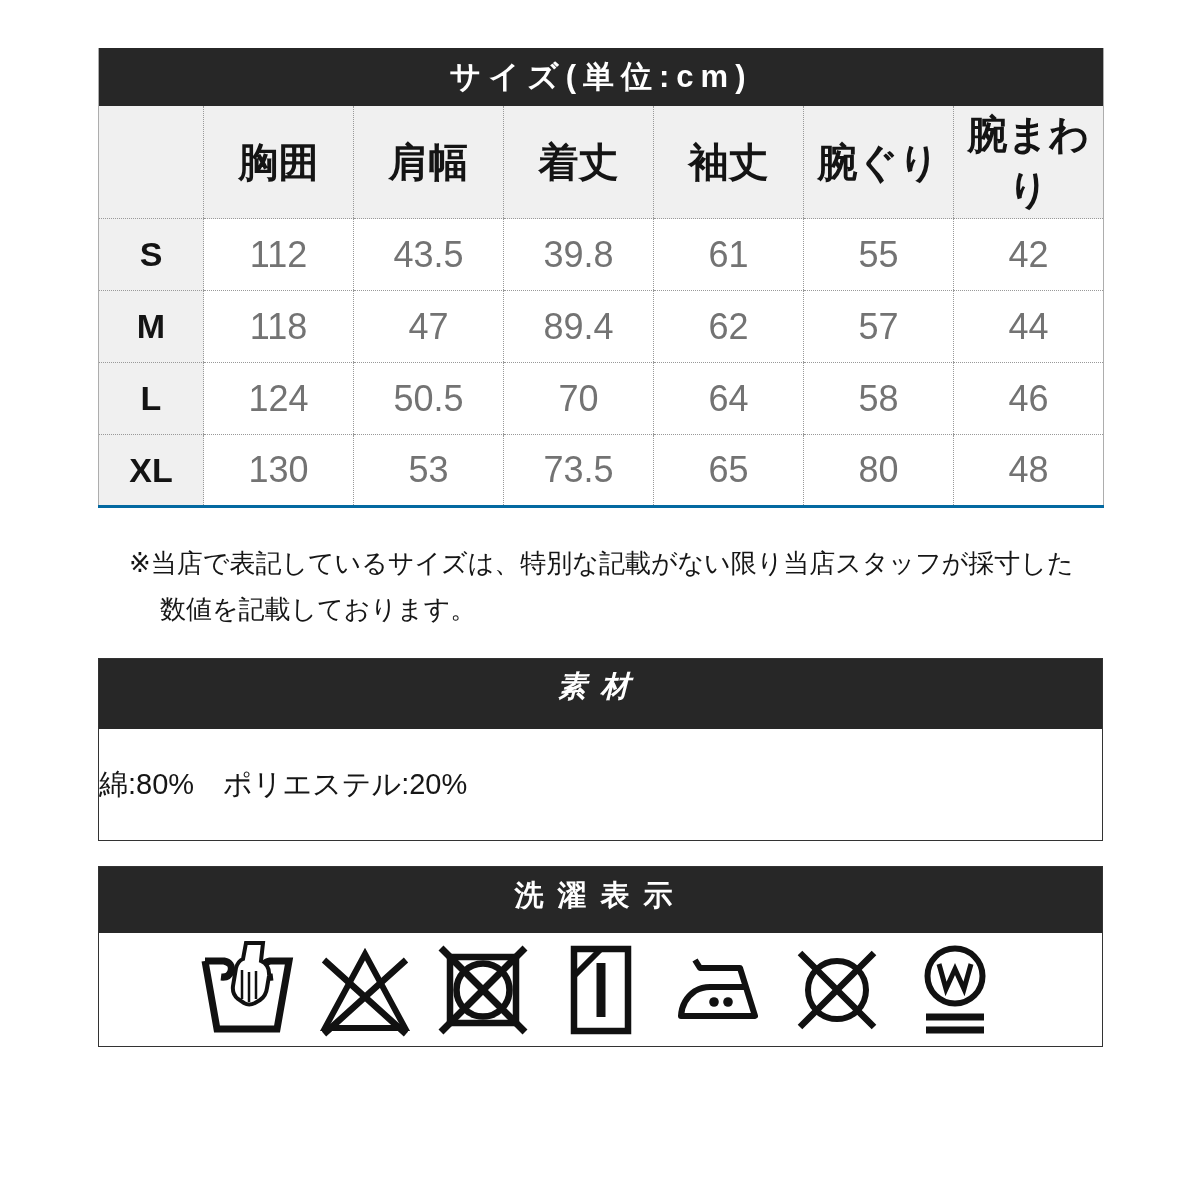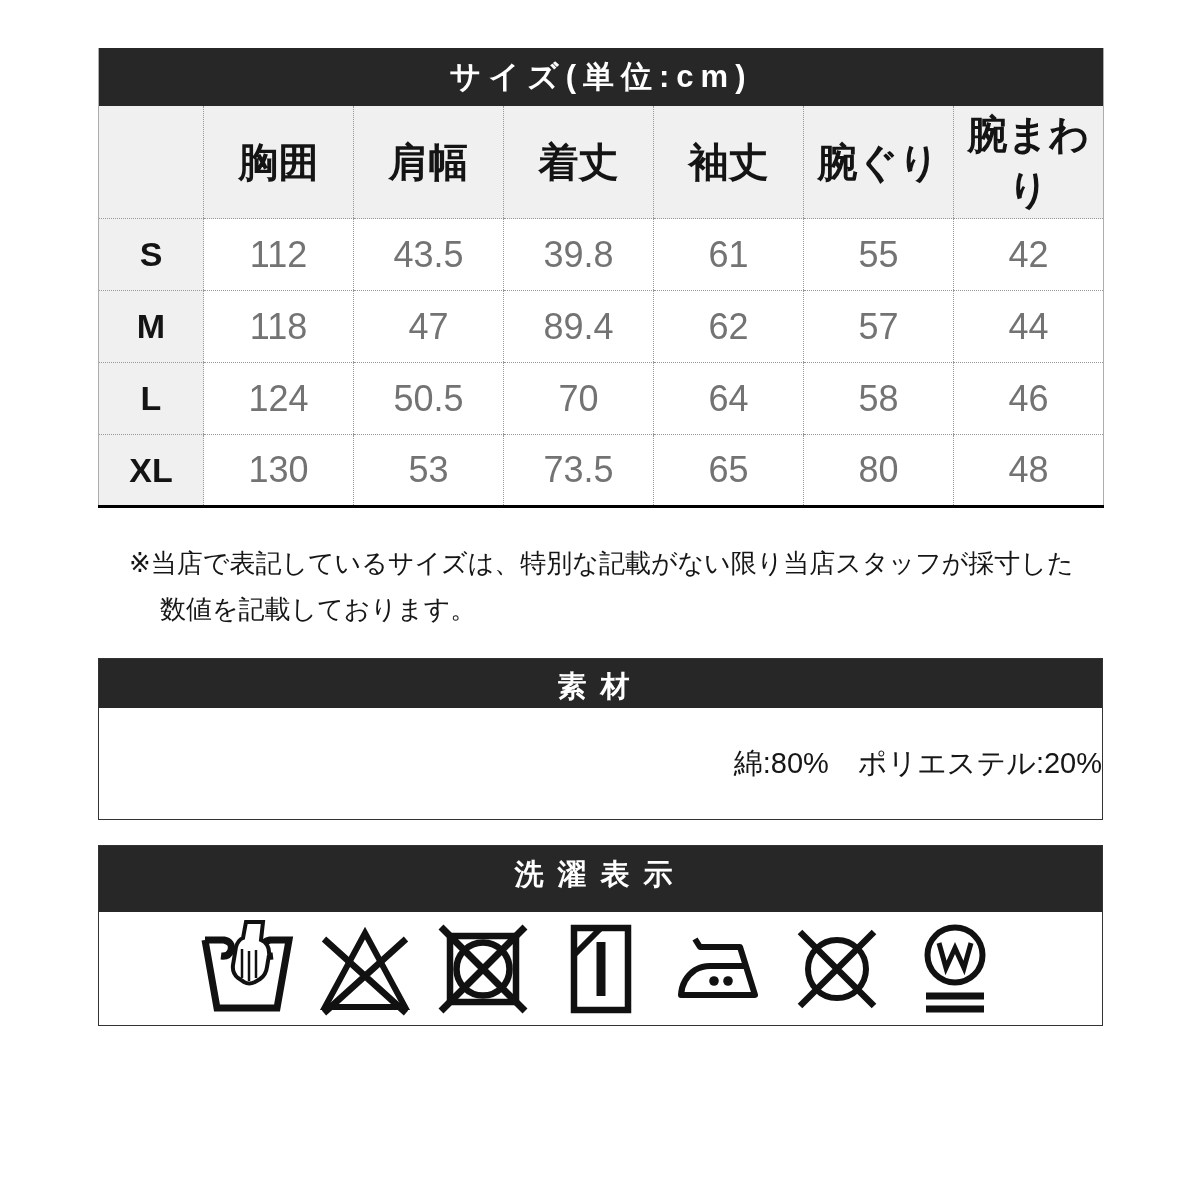--- a/index.html
+++ b/index.html
@@ -12,21 +12,21 @@
   }
   .page { width: 1005px; margin-left: 98px; padding-top: 48px; }
 
   
   table.size-table {
     width: 1005px;
     border-collapse: collapse;
     table-layout: fixed;
     border-left: 1px solid #adadad;
     border-right: 1px solid #adadad;
-    border-bottom: 3px solid #000000;
+    border-bottom: 3px solid #0369a1;
   }
   .size-table .title-cell {
     background: #272727; color: #ffffff;
     height: 58px; text-align: center;
     font-size: 31px; font-weight: bold; letter-spacing: 7px;
   }
   .size-table tr > * { text-align: center; vertical-align: middle; }
   .size-table tr > *:not(:first-child) { border-left: 1px dotted #999; }
   .size-table .head-row th {
     background: #f0f0f0; height: 89px;
@@ -54,23 +54,23 @@
   .note-2 { margin-top: 32px; }
 
   
   .info-box { border: 1px solid #333; width: 1005px; background: #fff; }
   .info-box .box-header {
     background: #272727; color: #ffffff;
     text-align: center;
     font-weight: bold; letter-spacing: 14px;
   }
   .material-box { margin-top: 20px; }
-  .material-box .box-header { height: 49px; line-height: 54px; font-size: 29px; }
+  .material-box .box-header { height: 70px; line-height: 54px; font-size: 29px; font-style: italic; }
   .material-box .box-body {
-    height: 111px; display: flex; align-items: center; justify-content: flex-end;
+    height: 111px; display: flex; align-items: center; justify-content: flex-start;
     font-size: 29px; color: #161616;
   }
   .laundry-box { margin-top: 25px; }
   .laundry-box .box-header { height: 66px; line-height: 57px; font-size: 29px; text-align: center; }
   .laundry-box .box-body {
     height: 113px; display: flex; align-items: center; justify-content: center;
     gap: 18px;
   }
   .care-icon { width: 100px; height: 100px; display: block; }
   .care-icon path, .care-icon rect, .care-icon circle { stroke-linecap: butt; }

